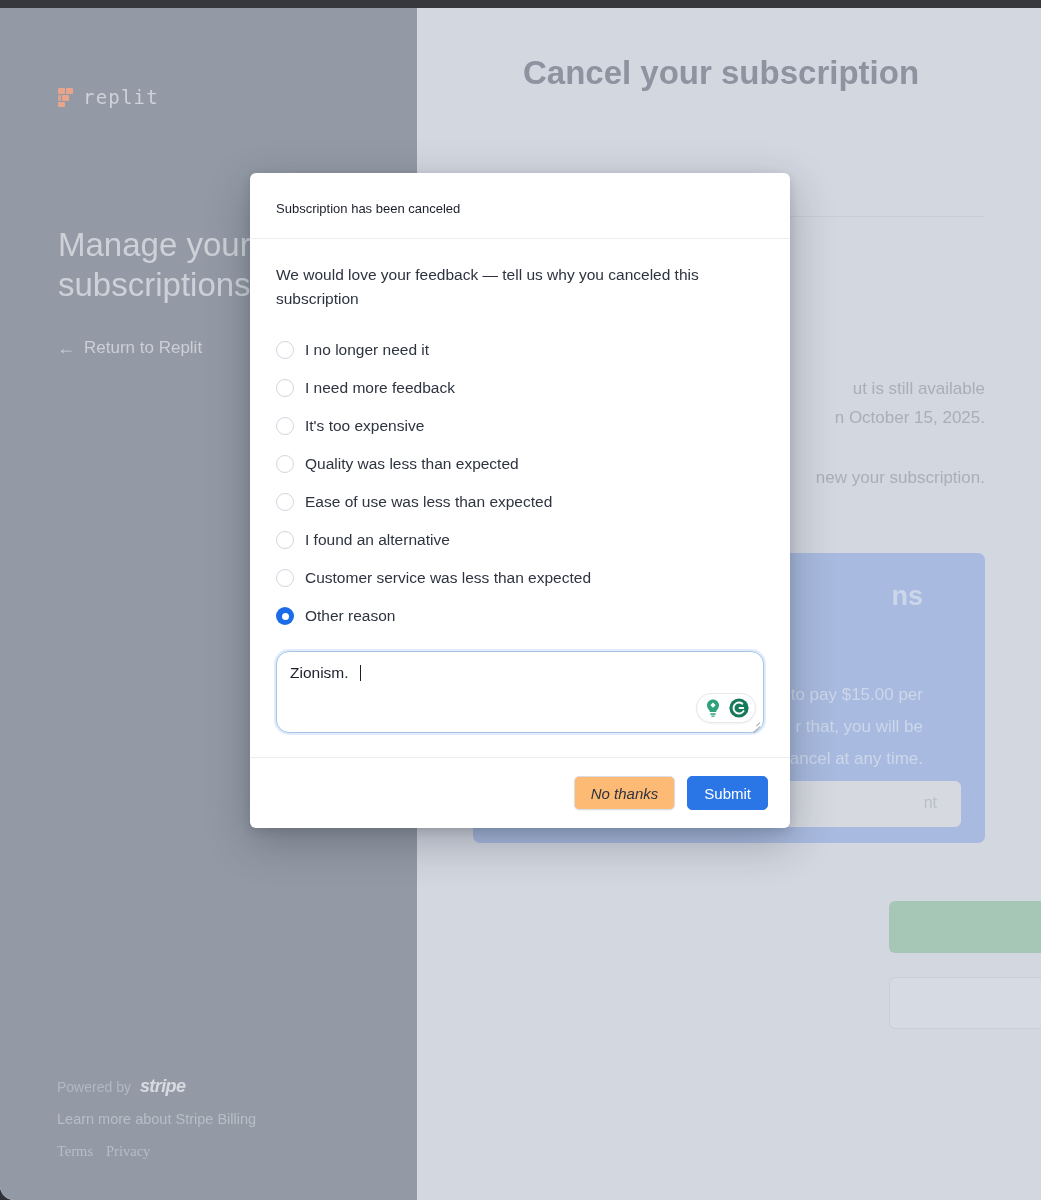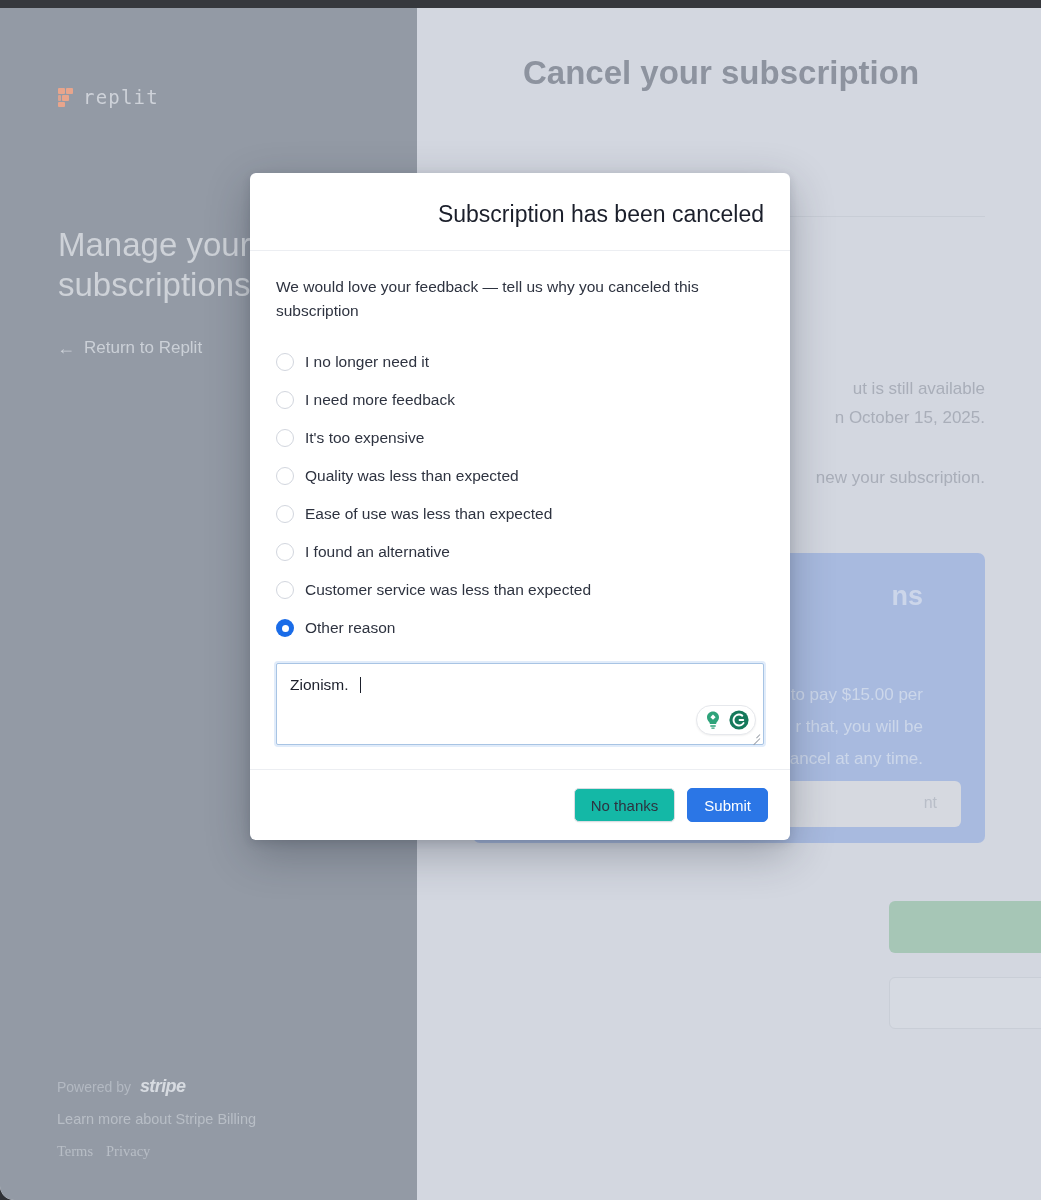--- a/index.html
+++ b/index.html
@@ -164,21 +164,21 @@
     background: #ffffff;
     border-radius: 6px;
     box-shadow: 0 14px 44px rgba(30,35,50,.30), 0 3px 10px rgba(30,35,50,.14);
     overflow: hidden;
   }
   #dialog-header {
     padding: 28px 26px 22px 26px;
     border-bottom: 1px solid #eceef2;
   }
   #dialog-title {
-    font-size: 23px; font-weight: 400; color: #1b1f2b; text-align: right;
+    font-size: 13px; font-weight: 400; color: #1b1f2b;
   }
   #dialog-body { padding: 24px 26px 0 26px; }
   #dialog-prompt {
     font-size: 15.5px; line-height: 24px; color: #2e3340;
     margin-bottom: 20px;
   }
 
   .radio-row {
     display: flex; align-items: center; gap: 11px;
     height: 38px; cursor: pointer;
@@ -200,21 +200,21 @@
   .radio-label {
     font-size: 15.5px; color: #2e3340;
   }
 
   #reason-field {
     position: relative;
     margin: 16px 0 0 0;
     height: 82px;
     background: #fff;
     border: 1.5px solid #a8c4e4;
-    border-radius: 2px;
+    border-radius: 13px;
     box-shadow: 0 0 0 2px rgba(120,170,230,.22);
   }
   #reason-text {
     position: absolute; left: 13px; top: 12px;
     font-size: 15.5px; color: #1b1f2b;
     white-space: pre;
   }
   #reason-caret {
     display: inline-block; width: 1px; height: 16px;
     background: #1b1f2b; vertical-align: -3px;
@@ -244,22 +244,23 @@
     border-top: 1px solid #eceef2;
     padding: 18px 22px;
     display: flex; justify-content: flex-end; gap: 12px;
   }
   .btn {
     height: 34px; padding: 0 16px;
     border-radius: 5px; font-size: 15px;
     display: flex; align-items: center; cursor: pointer;
   }
   #btn-no-thanks {
-    background: #14b8a6; border: 1px solid #dadde3; color: #2e3340;
+    background: #fdba74; border: 1px solid #dadde3; color: #2e3340;
     box-shadow: 0 1px 1px rgba(0,0,0,.04);
+    font-style: italic;
   }
   #btn-submit {
     background: #2b76e6; border: 1px solid #2b76e6; color: #fff;
   }
 </style>
 </head>
 <body>
 
 <div id="page">
 

